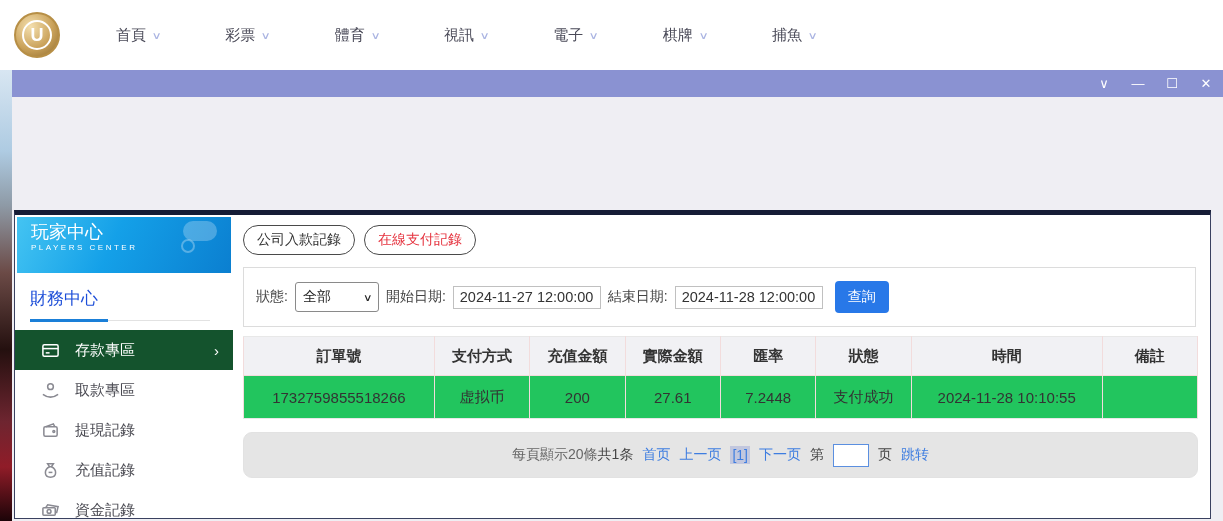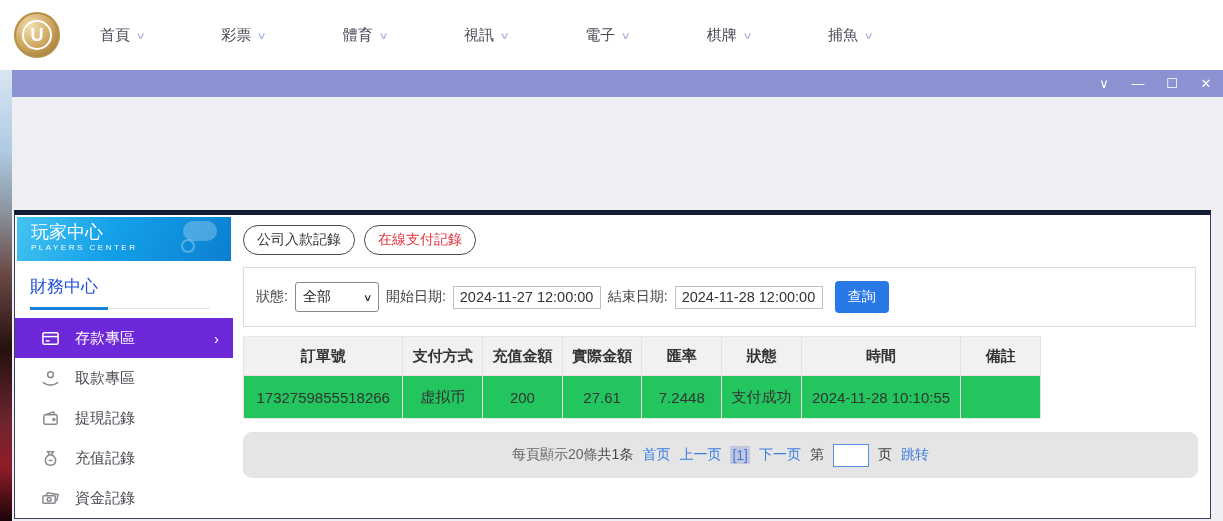--- a/index.html
+++ b/index.html
@@ -12,21 +12,21 @@
     display:flex; align-items:center; z-index:5; }
   .logo { display:flex; align-items:center; gap:8px; margin-left:14px; }
   .logo-coin { width:46px; height:46px; border-radius:50%;
     background:radial-gradient(circle at 35% 30%, #f4dfae, #caa25a 55%, #8f6b2e);
     border:2px solid #b78f46; display:flex; align-items:center; justify-content:center; }
   .logo-coin-inner { width:30px; height:30px; border-radius:50%; border:2px solid #fff;
     color:#fff; font-weight:bold; font-size:18px; display:flex; align-items:center; justify-content:center; }
   .logo-text { font-size:25px; font-weight:bold; letter-spacing:1px;
     background:linear-gradient(180deg,#d3ab62,#9a763a); -webkit-background-clip:text;
     background-clip:text; color:transparent; }
-  .nav-menu { display:flex; margin-left:40px;gap:12px; }
+  .nav-menu { display:flex; margin-left:56px; }
   .nav-item { display:flex; align-items:center; gap:7px; margin-right:65px; cursor:pointer; }
   .nav-label { font-size:15px; color:#4a4a58; }
   .nav-chevron { font-size:10px; color:#aab4e2; transform:scaleX(1.4); }
 
   
   .photo-strip { position:absolute; left:0; top:70px; width:12px; height:451px;
     background:linear-gradient(180deg,#d8e6f2 0%,#aecbe2 18%,#8e9aa6 30%,#6b4a46 45%,
       #24100f 62%,#6e2530 78%,#901c28 88%,#1c0408 100%); }
 
   
@@ -35,38 +35,38 @@
     display:flex; align-items:center; justify-content:flex-end; gap:0; }
   .win-btn { width:34px; text-align:center; color:#fff; font-size:13px; cursor:pointer; line-height:27px; }
   .winbody { position:absolute; left:0; top:27px; right:0; bottom:0; background:#efeef3; }
 
   
   .panel { position:absolute; left:2px; top:113px; width:1197px; height:309px; background:#fff;
     border:1px solid #3a4160; border-top:5px solid #151c36; }
 
   
   .sidebar { position:absolute; left:0; top:0; width:218px; height:100%; background:#fff; }
-  .sb-header { margin:2px 2px 0 2px; height:44px; position:relative; overflow:hidden;
+  .sb-header { margin:2px 2px 0 2px; height:56px; position:relative; overflow:hidden;
     background:linear-gradient(115deg,#44c4f2 0%,#14a0e8 45%,#0b7fd0 100%);
     color:#fff; padding:5px 0 0 14px; }
   .sb-title { font-size:18px; line-height:20px; }
   .sb-sub { font-size:8px; letter-spacing:2.5px; margin-top:1px; }
   .sb-deco1 { position:absolute; right:14px; top:4px; width:34px; height:20px; border-radius:10px;
     background:rgba(255,255,255,.25); }
   .sb-deco2 { position:absolute; right:36px; top:22px; width:14px; height:14px; border-radius:50%;
     border:2px solid rgba(255,255,255,.3); }
   .sb-section { padding:14px 0 0 15px; color:#1d4ed8; font-size:17px; }
   .sb-underline { margin:9px 0 8px 15px; display:flex; height:3px; width:180px; }
   .sb-underline .blue { width:78px; background:#1a7fd8; }
   .sb-underline .gray { flex:1; background:#e2e2e2; height:1px; margin-top:1px; }
   .sb-item { height:40px; display:flex; align-items:center; padding:0 14px 0 25px; cursor:pointer; }
   .sb-item .ic { width:20px; height:20px; margin-right:15px; display:flex; align-items:center; justify-content:center; }
   .sb-item .ic svg { stroke:#8a8a92; fill:none; stroke-width:1.6; }
   .sb-item .lbl { font-size:15px; color:#4a4a52; }
-  .sb-item.active { background:#6d28d9; }
+  .sb-item.active { background:#14532d; }
   .sb-item.active .lbl { color:#fff; }
   .sb-item.active .ic svg { stroke:#fff; }
   .sb-item .arrow { margin-left:auto; color:#fff; font-size:15px; display:none; }
   .sb-item.active .arrow { display:block; }
 
   
   .main { position:absolute; left:218px; top:0; right:0; bottom:0; padding:10px 14px 0 10px; }
   .tabs { display:flex; gap:9px; }
   .tab-pill { border:1px solid #4a4a4a; border-radius:16px; padding:5px 13px; font-size:14px;
     color:#333; background:#fff; cursor:pointer; }
@@ -77,21 +77,21 @@
   .sel { width:84px; height:30px; border:1px solid #8a8a8a; border-radius:3px; background:#fff;
     display:flex; align-items:center; padding:0 7px; cursor:pointer; }
   .sel .v { font-size:14px; color:#222; flex:1; }
   .sel .c { font-size:10px; color:#222; transform:scaleX(1.3); }
   .f-input { width:148px; height:23px; border:1px solid #c0c0c0; font-size:14.5px; color:#333;
     padding:0 6px; font-family:"Liberation Sans",sans-serif; }
   .btn-search { background:#2878e8; color:#fff; border:none; border-radius:4px; height:32px;
     padding:0 13px; font-size:14px; margin-left:5px; cursor:pointer; }
 
   
-  table.rec { margin-top:9px; width:798px; border-collapse:collapse; table-layout:fixed;
+  table.rec { margin-top:9px; width:955px; border-collapse:collapse; table-layout:fixed;
     border:1px solid #e8e8e8; }
   table.rec th { background:#f1f1f4; height:39px; font-size:15px; color:#333; font-weight:bold;
     border:1px solid #f2dcdc; border-top:1px solid #e8e8e8; }
   table.rec td { background:#22c55e; height:43px; font-size:15px; color:#333; text-align:center;
     border:1px solid #f2dcdc; border-bottom:1px solid #e8e8e8; }
 
   
   .footerbar { margin-top:13px; width:955px; height:46px; border:1px solid #e2e2e2; background:#e5e5e5;
     border-radius:9px; display:flex; align-items:center; justify-content:center; padding:0 13px; }
   .per-page { font-size:14px; color:#666; }

